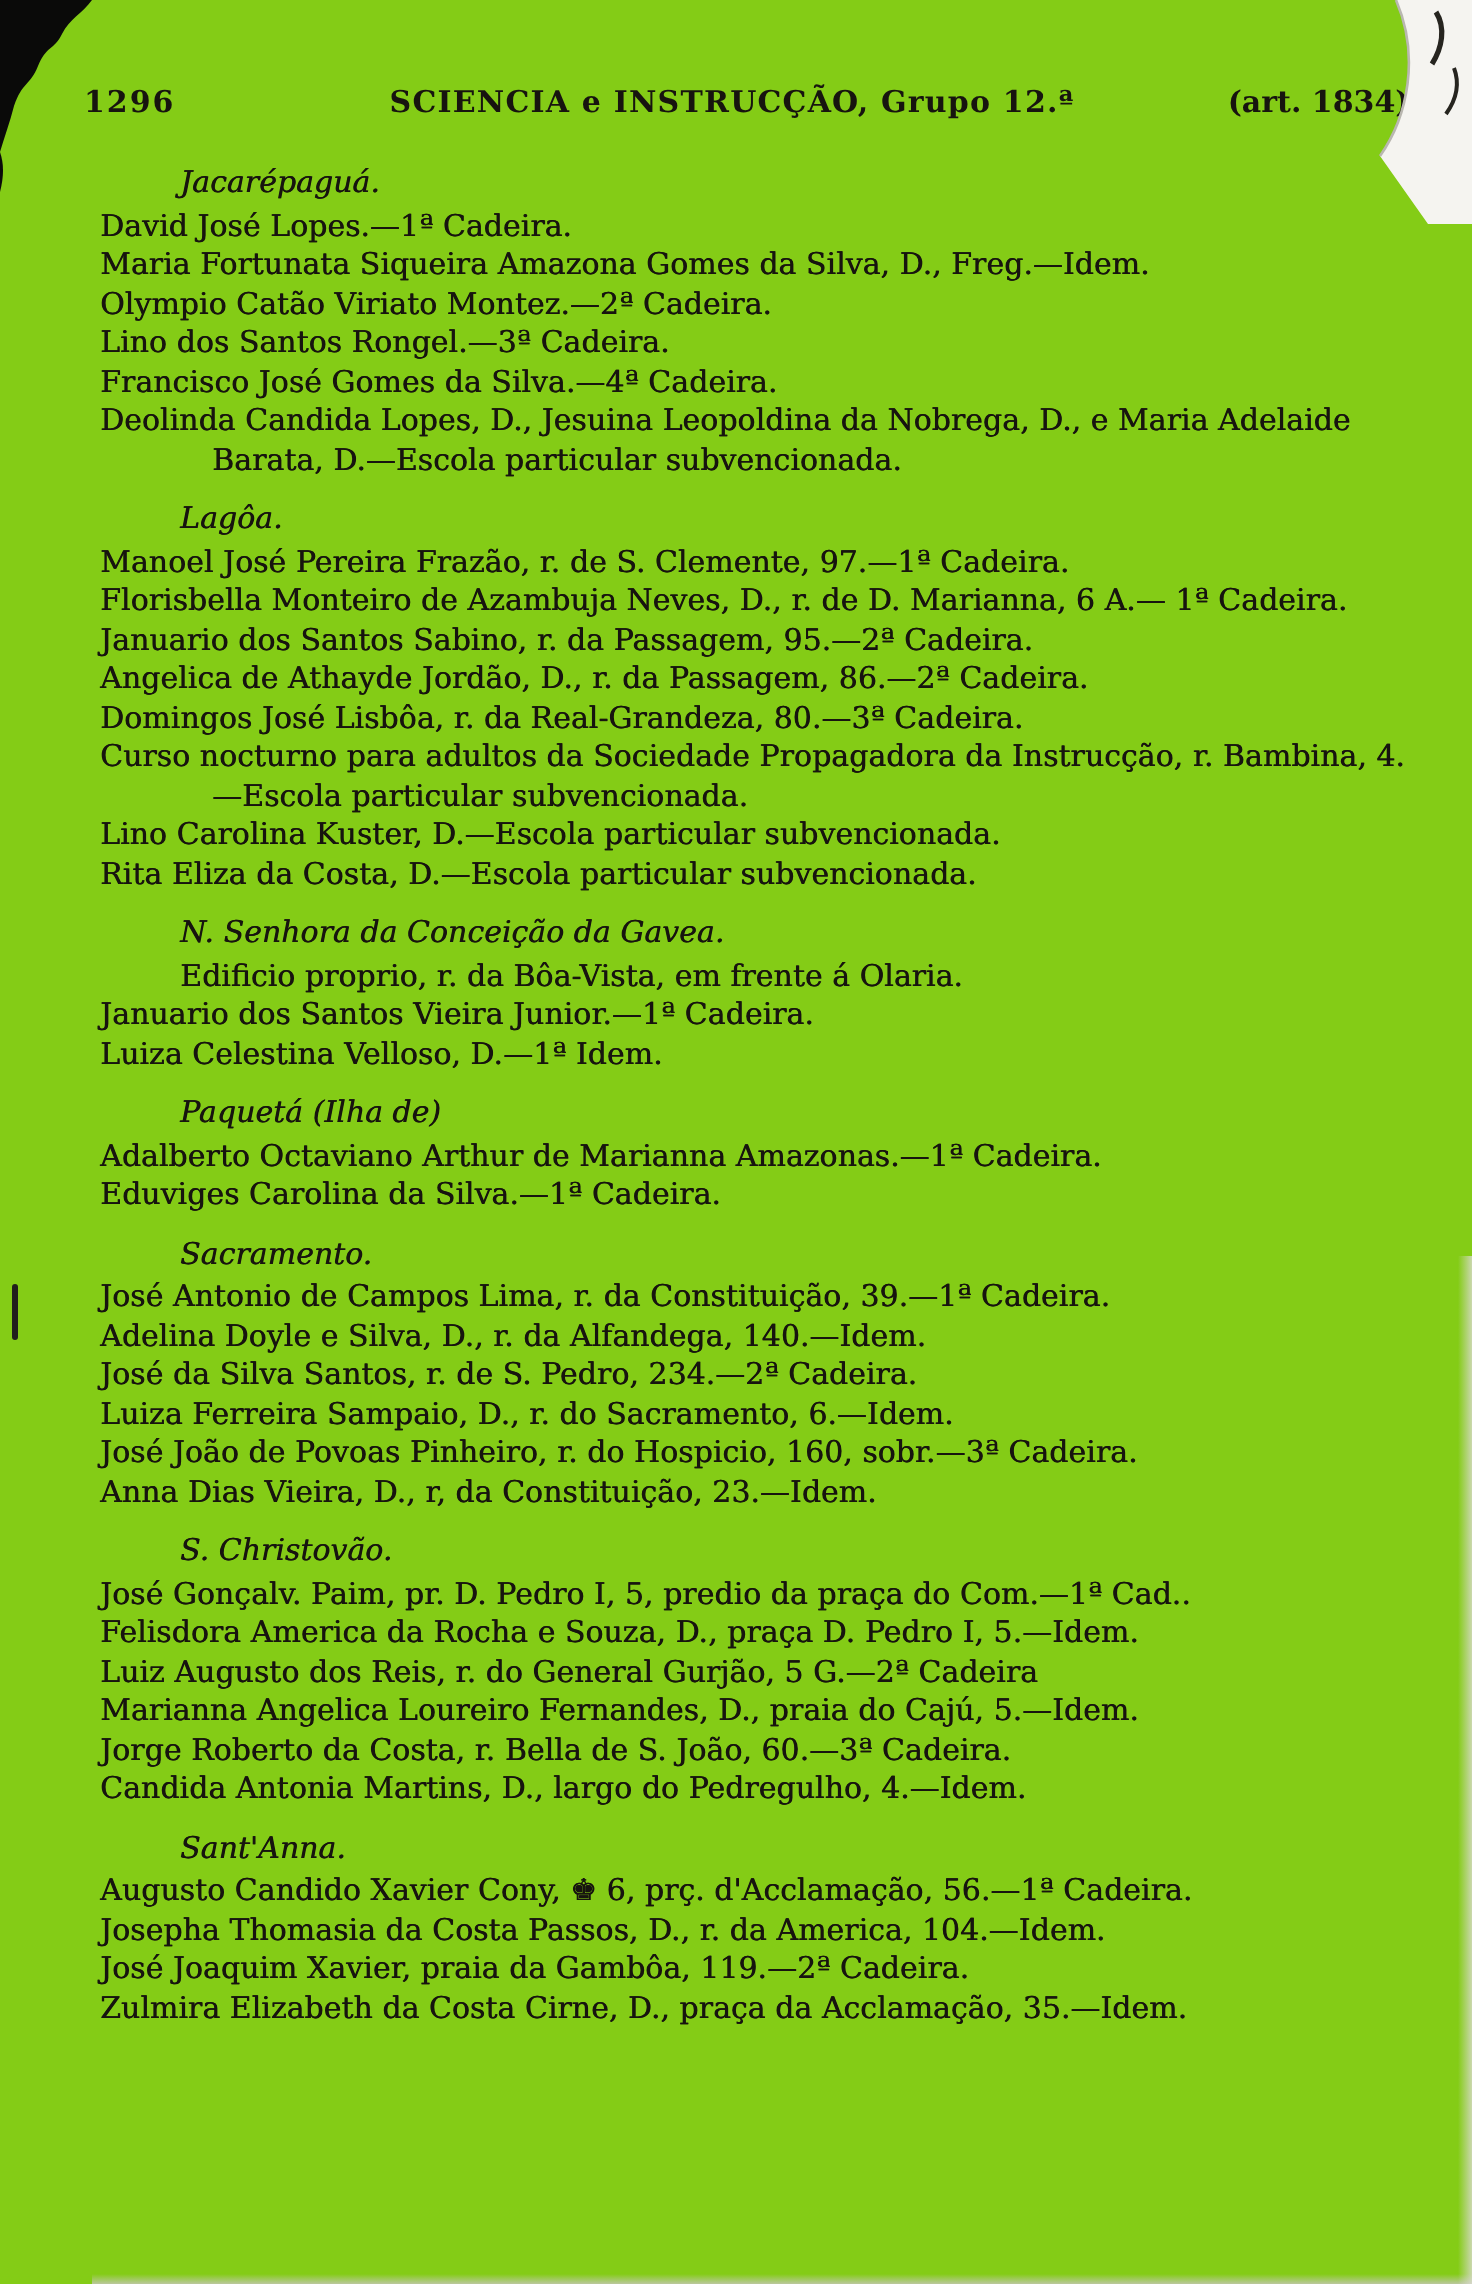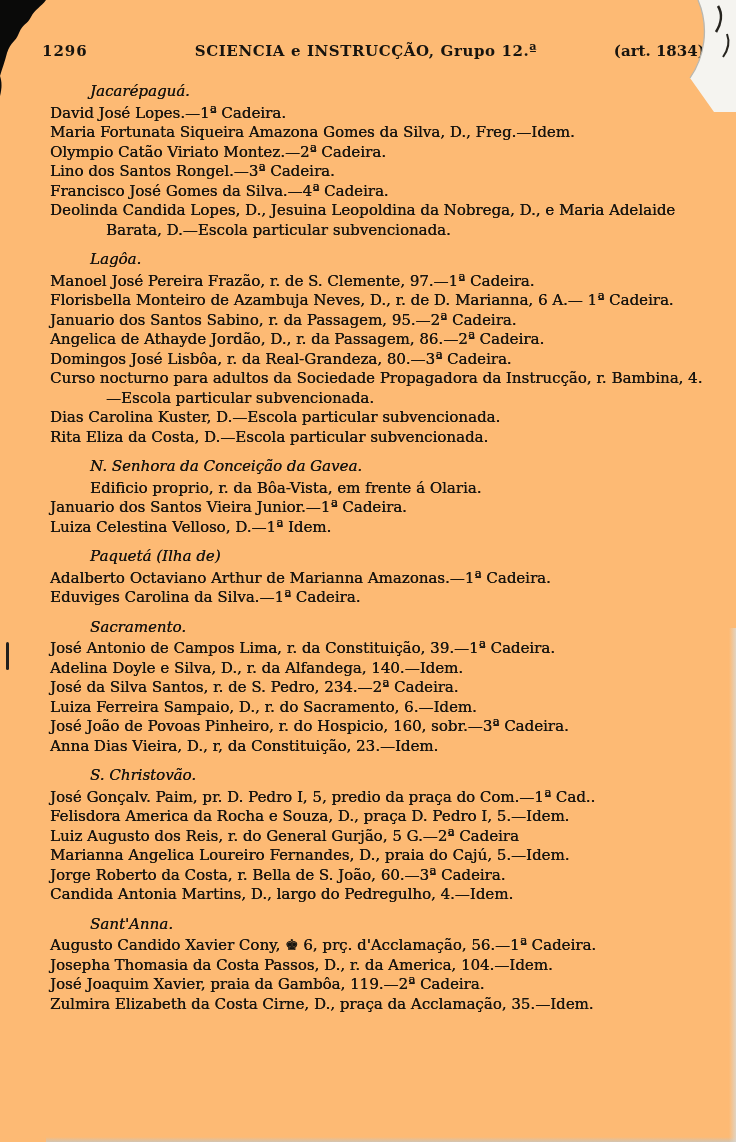--- a/index.html
+++ b/index.html
@@ -1,19 +1,19 @@
 <!DOCTYPE html>
 <html><head>
 <meta charset="utf-8">
 <style>
   html,body{margin:0;padding:0;}
   body{width:736px;height:1142px;overflow:hidden;background:#ffffff;}
   .page{
     position:relative;width:736px;height:1142px;
-    background:#fdba74;overflow:hidden;
+    background:#84cc16;overflow:hidden;
     font-family:"DejaVu Serif","Liberation Serif",serif;
     color:#17140f;
   }
   
   .header{
     display:flex;align-items:baseline;
     padding:42px 26px 0 42px;
     font-size:15px;font-weight:bold;
   }
   .header .num{width:92px;letter-spacing:1px;}
@@ -82,21 +82,21 @@
         <p class="entry">Deolinda Candida Lopes, D., Jesuina Leopoldina da Nobrega, D., e Maria Adelaide Barata, D.—Escola particular subvencionada.</p>
       </section>
       <section class="doc-section">
         <h2 class="section-heading">Lagôa.</h2>
         <p class="entry">Manoel José Pereira Frazão, r. de S. Clemente, 97.—1ª Cadeira.</p>
         <p class="entry">Florisbella Monteiro de Azambuja Neves, D., r. de D. Marianna, 6 A.— 1ª Cadeira.</p>
         <p class="entry">Januario dos Santos Sabino, r. da Passagem, 95.—2ª Cadeira.</p>
         <p class="entry">Angelica de Athayde Jordão, D., r. da Passagem, 86.—2ª Cadeira.</p>
         <p class="entry">Domingos José Lisbôa, r. da Real-Grandeza, 80.—3ª Cadeira.</p>
         <p class="entry">Curso nocturno para adultos da Sociedade Propagadora da Instrucção, r. Bambina, 4.—Escola particular subvencionada.</p>
-        <p class="entry">Dias Carolina Kuster, D.—Escola particular subvencionada.</p>
+        <p class="entry">Lino Carolina Kuster, D.—Escola particular subvencionada.</p>
         <p class="entry">Rita Eliza da Costa, D.—Escola particular subvencionada.</p>
       </section>
       <section class="doc-section">
         <h2 class="section-heading">N. Senhora da Conceição da Gavea.</h2>
         <p class="entry indented">Edificio proprio, r. da Bôa-Vista, em frente á Olaria.</p>
         <p class="entry">Januario dos Santos Vieira Junior.—1ª Cadeira.</p>
         <p class="entry">Luiza Celestina Velloso, D.—1ª Idem.</p>
       </section>
       <section class="doc-section">
         <h2 class="section-heading">Paquetá (Ilha de)</h2>

